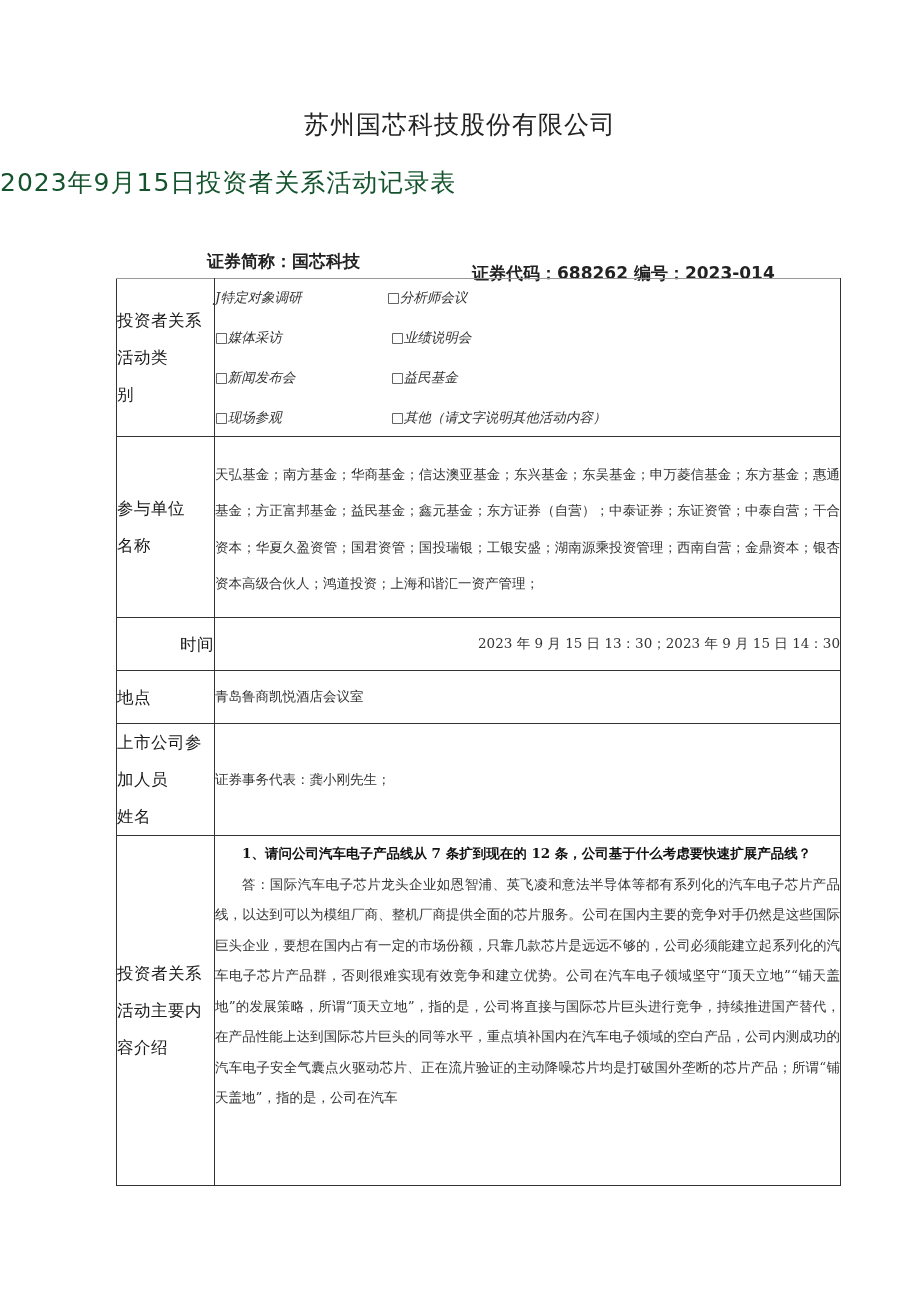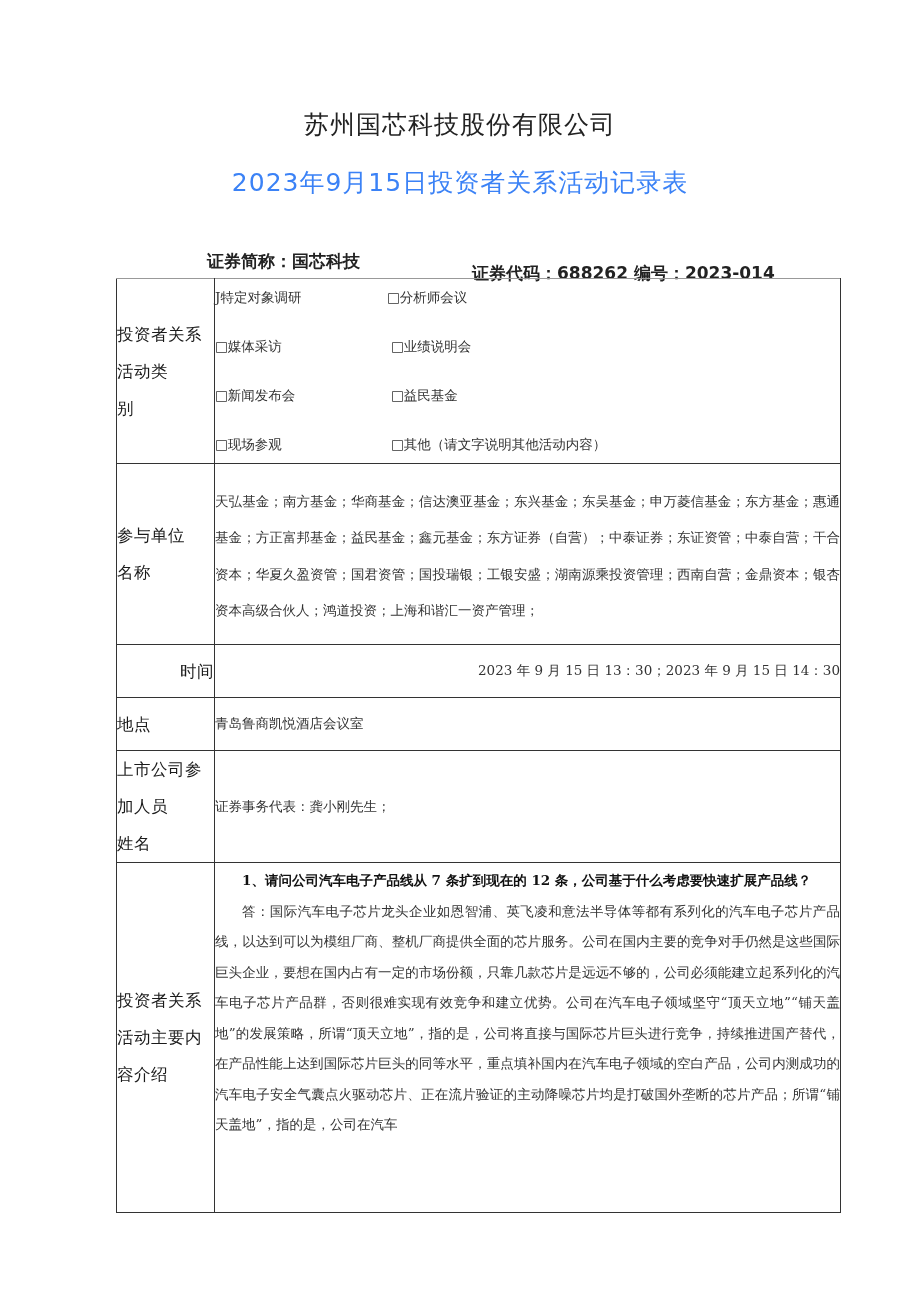--- a/index.html
+++ b/index.html
@@ -24,25 +24,25 @@
       font-family: "DejaVu Sans", "Liberation Sans", sans-serif;
       font-size: 25px;
       letter-spacing: 1px;
       color: #222;
     }
     .title2 {
       position: absolute;
       left: 0;
       width: 920px;
       top: 166px;
-      text-align: center;
+      text-align: left;
       font-family: "DejaVu Sans", "Liberation Sans", sans-serif;
       font-size: 25px;
       letter-spacing: 1px;
-      color: #3b82f6;
+      color: #14532d;
     }
     .meta {
       position: absolute;
       top: 250px;
       left: 207px;
       font-family: "DejaVu Sans", "Liberation Sans", sans-serif;
       font-size: 17px;
       font-weight: bold;
       color: #222;
       white-space: nowrap;
@@ -78,23 +78,24 @@
     td.value {
       font-family: "DejaVu Serif", "Liberation Serif", serif;
       font-size: 13.5px;
       color: #333;
       padding-left: 2px;
       padding-right: 2px;
     }
     .checks {
       display: grid;
       grid-template-columns: 172px auto;
-      row-gap: 12px;
+      row-gap: 3px;
       line-height: 37px;
       padding-top: 0;
+      font-style: italic;
     }
     .checks .item { white-space: nowrap; }
     .participants {
       line-height: 36.5px;
       padding: 3px 0 0 0;
       text-align: justify;
     }
     .content {
       line-height: 30.5px;
       text-align: justify;

